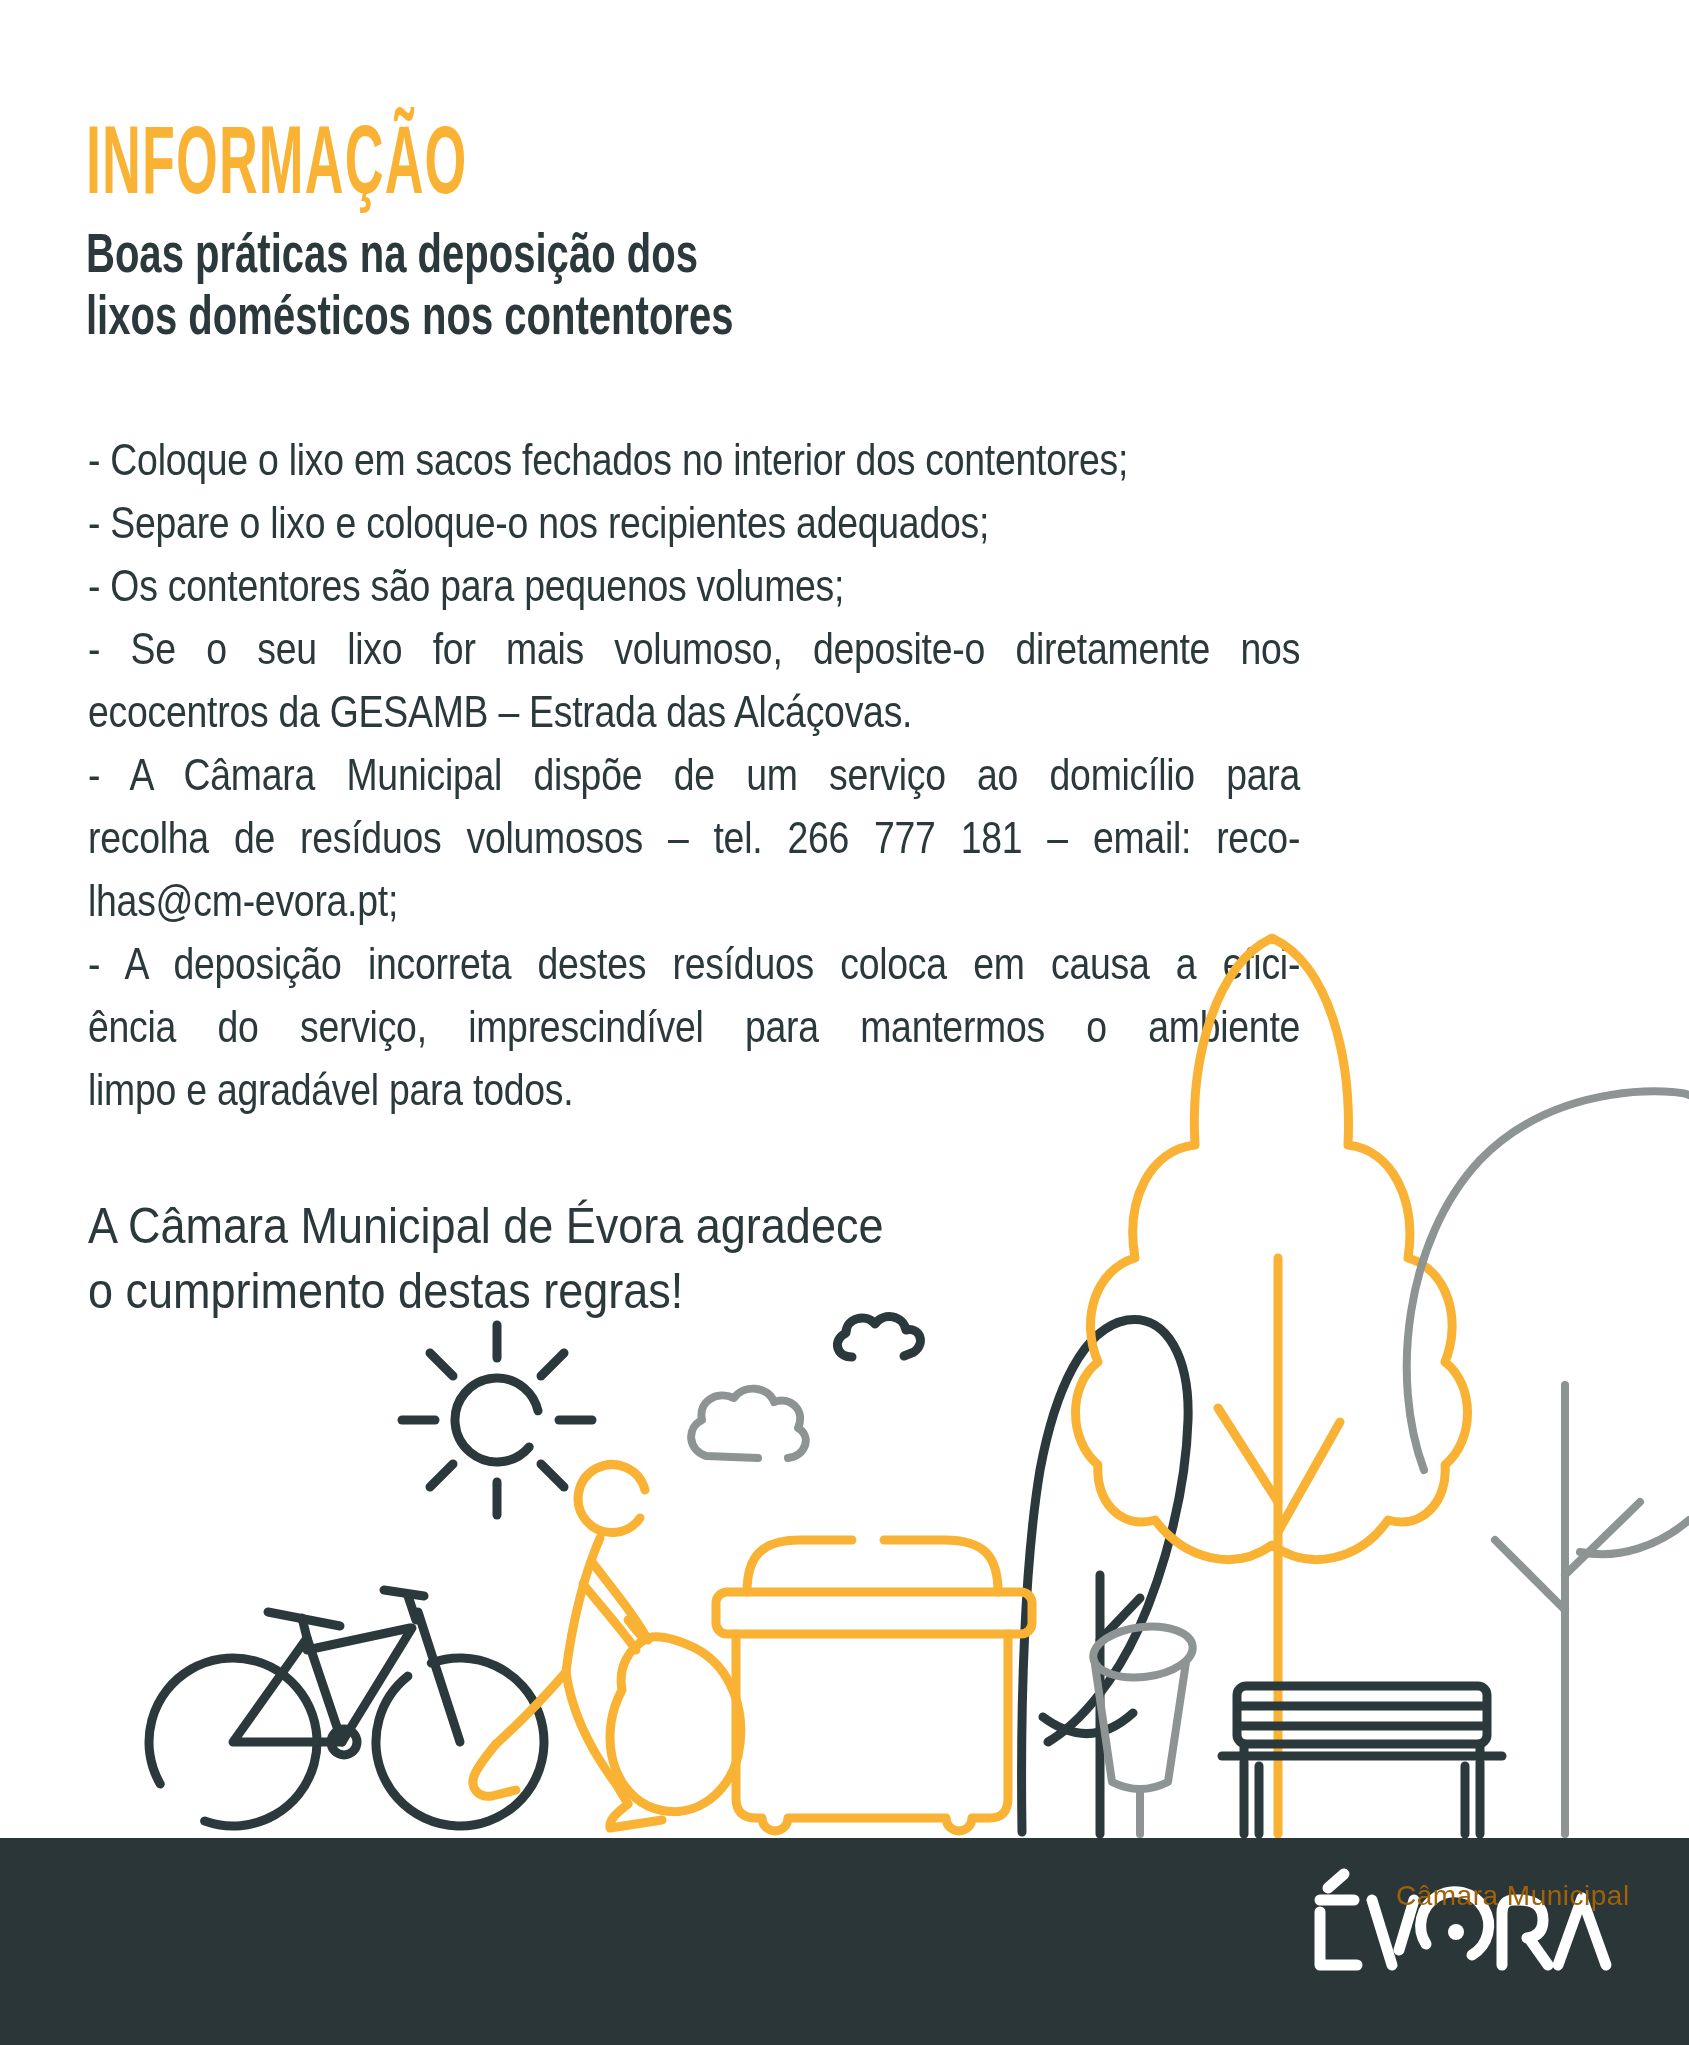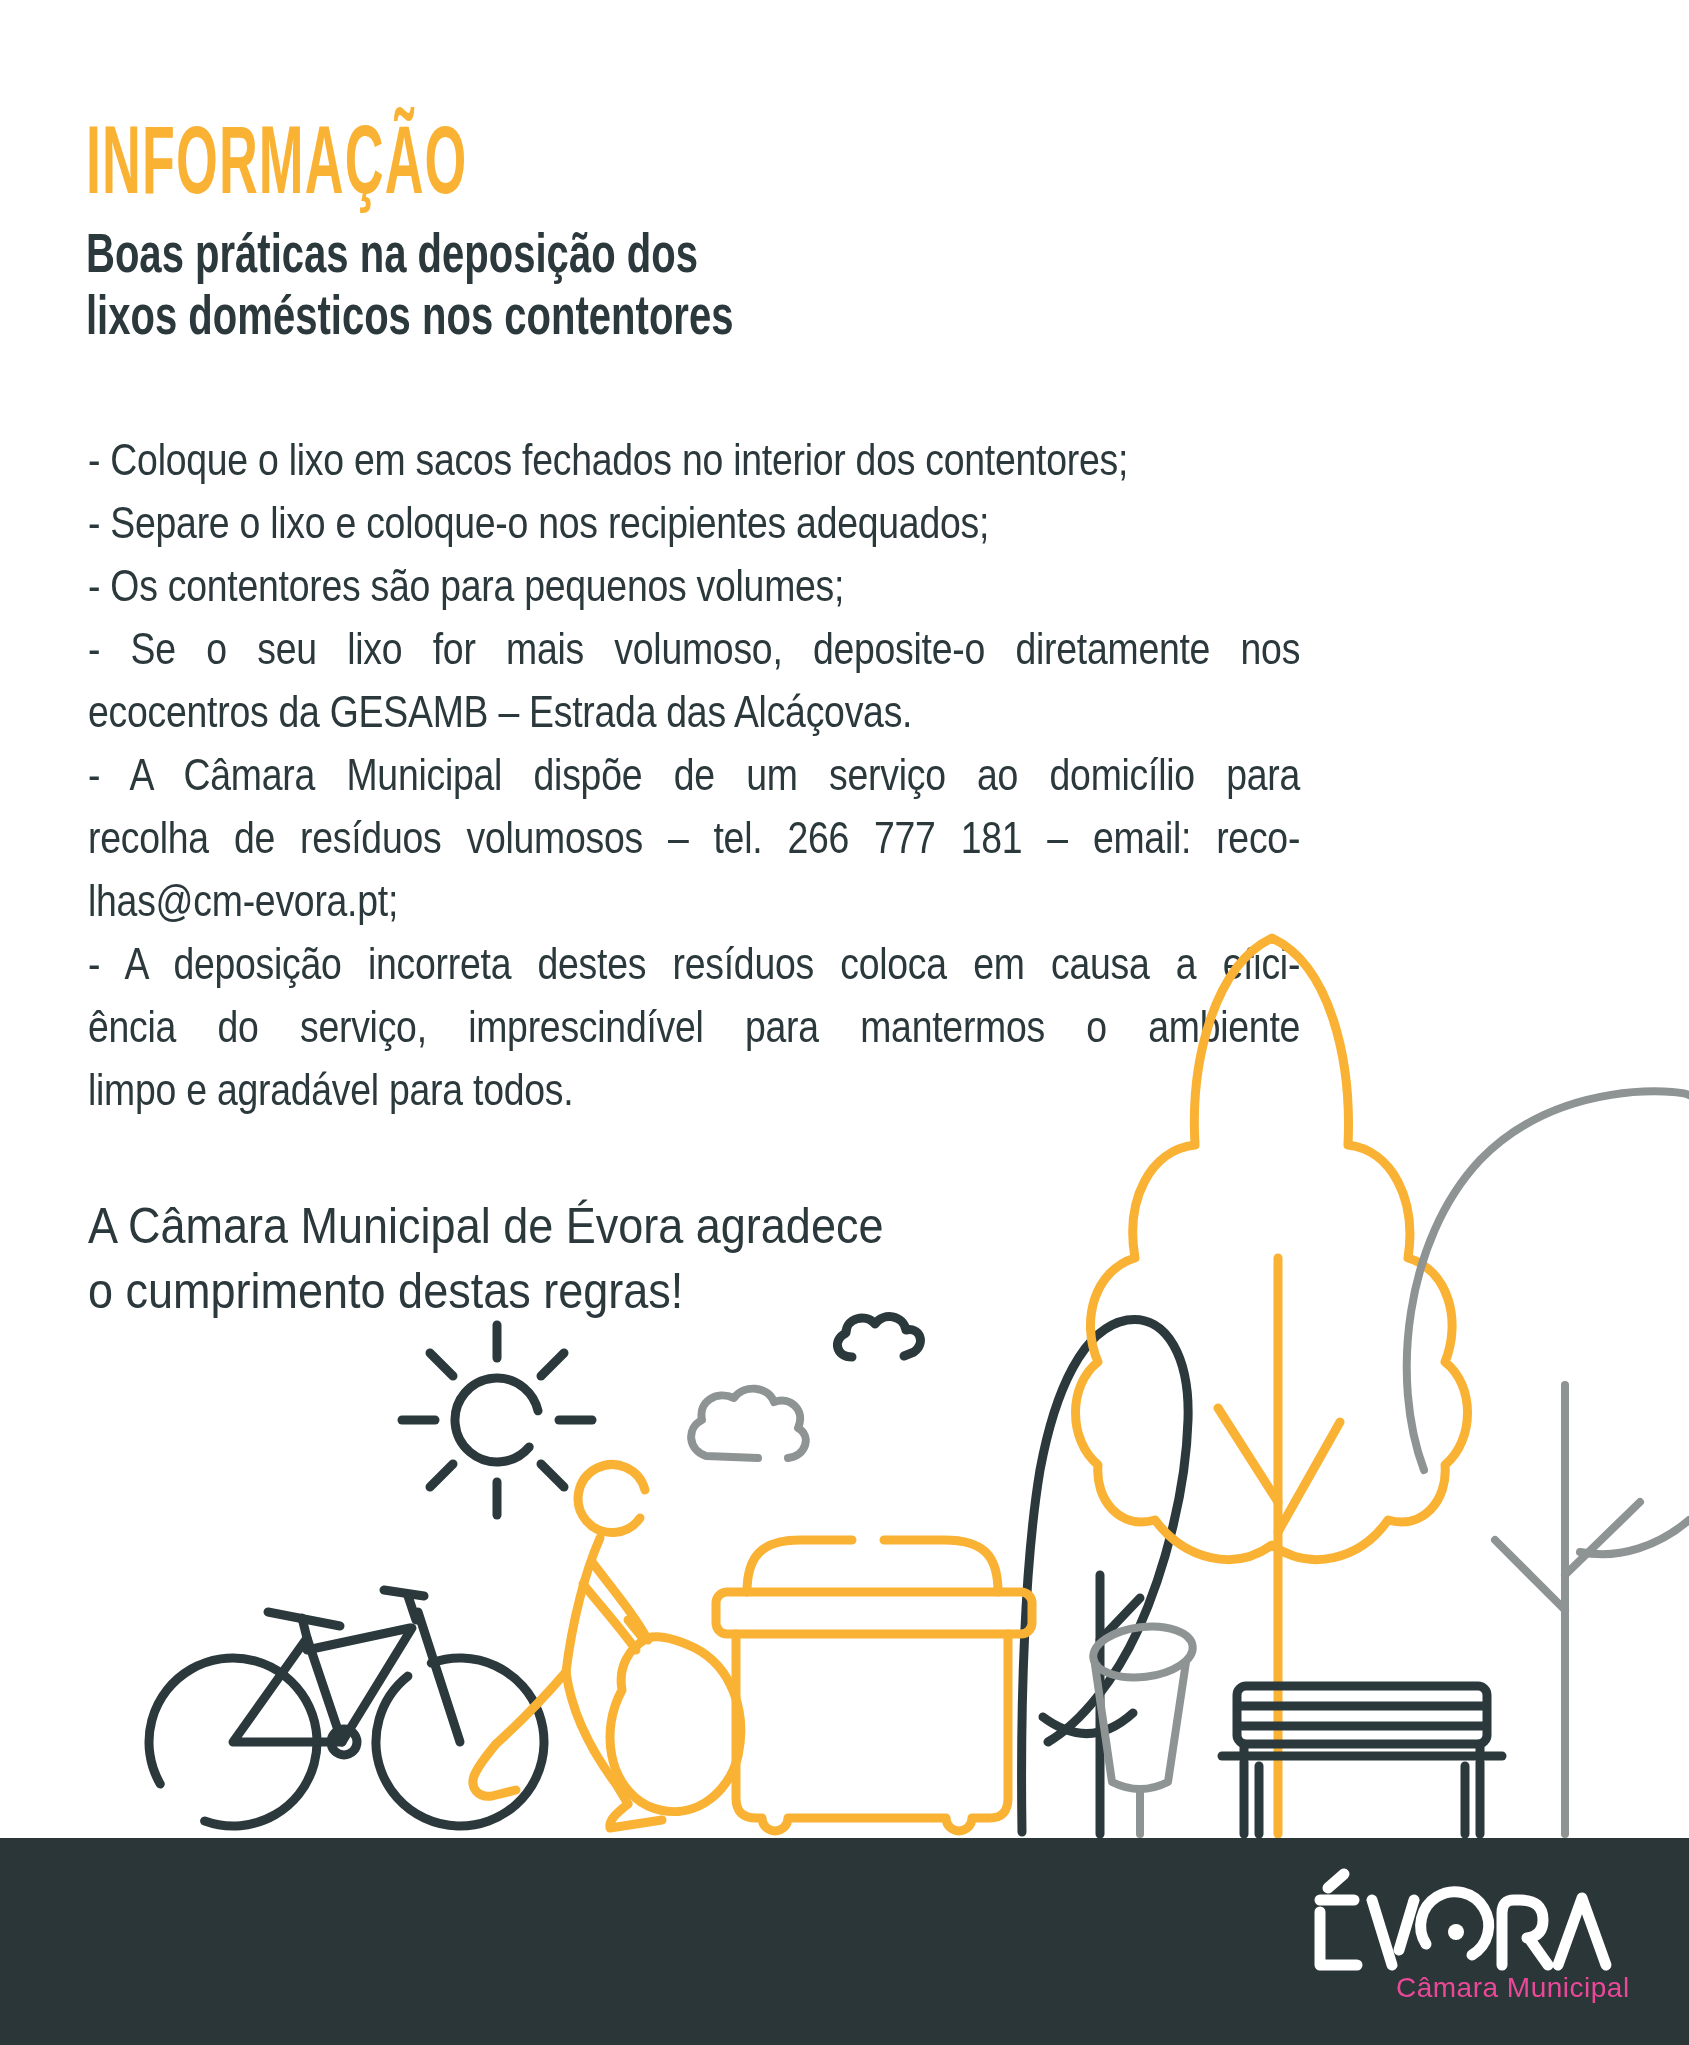--- a/index.html
+++ b/index.html
@@ -35,22 +35,22 @@
   .sd{stroke:var(--ink);stroke-width:9;}
   .so{stroke:var(--accent);stroke-width:9;}
   .sg{stroke:var(--gray);stroke-width:8;}
   .footer{
     left:0;top:1838px;width:1689px;height:207px;background:var(--footer_bg);
   }
   .logo{left:1296px;top:1852px;width:350px;height:130px;}
   .logo svg{display:block;width:100%;height:100%;}
   .sw{fill:none;stroke:#fff;stroke-width:11;stroke-linecap:round;stroke-linejoin:round;}
   .logo-tagline{
-    left:1396px;top:1972px;width:230px;text-align:right;font-size:28px;
-    color:#ec4899;letter-spacing:0.5px;white-space:nowrap;
+    left:1396px;top:1880px;width:230px;text-align:right;font-size:28px;
+    color:#a16207;letter-spacing:0.5px;white-space:nowrap;
   }
   .sr{position:absolute;width:1px;height:1px;overflow:hidden;clip:rect(0 0 0 0);}
 </style>
 </head>
 <body>
 
 <div class="poster">
 
   <div class="cond title">INFORMAÇÃO</div>
 

